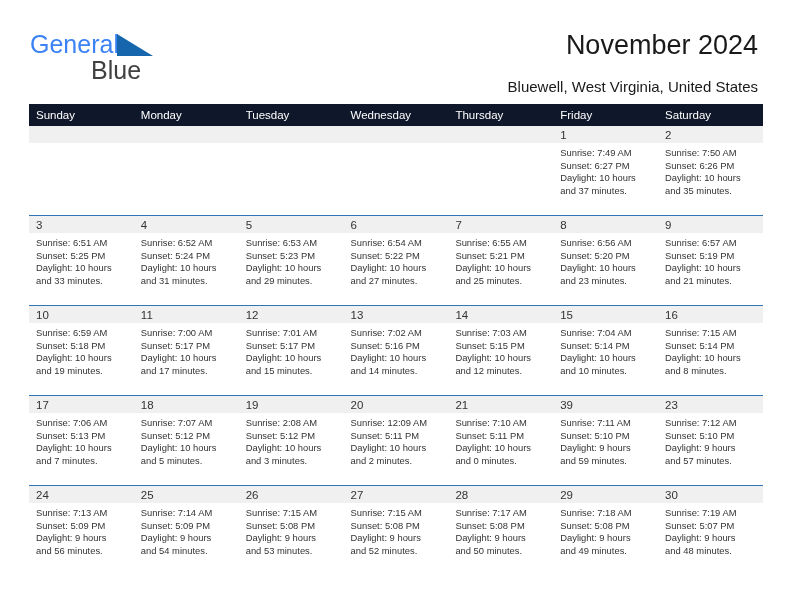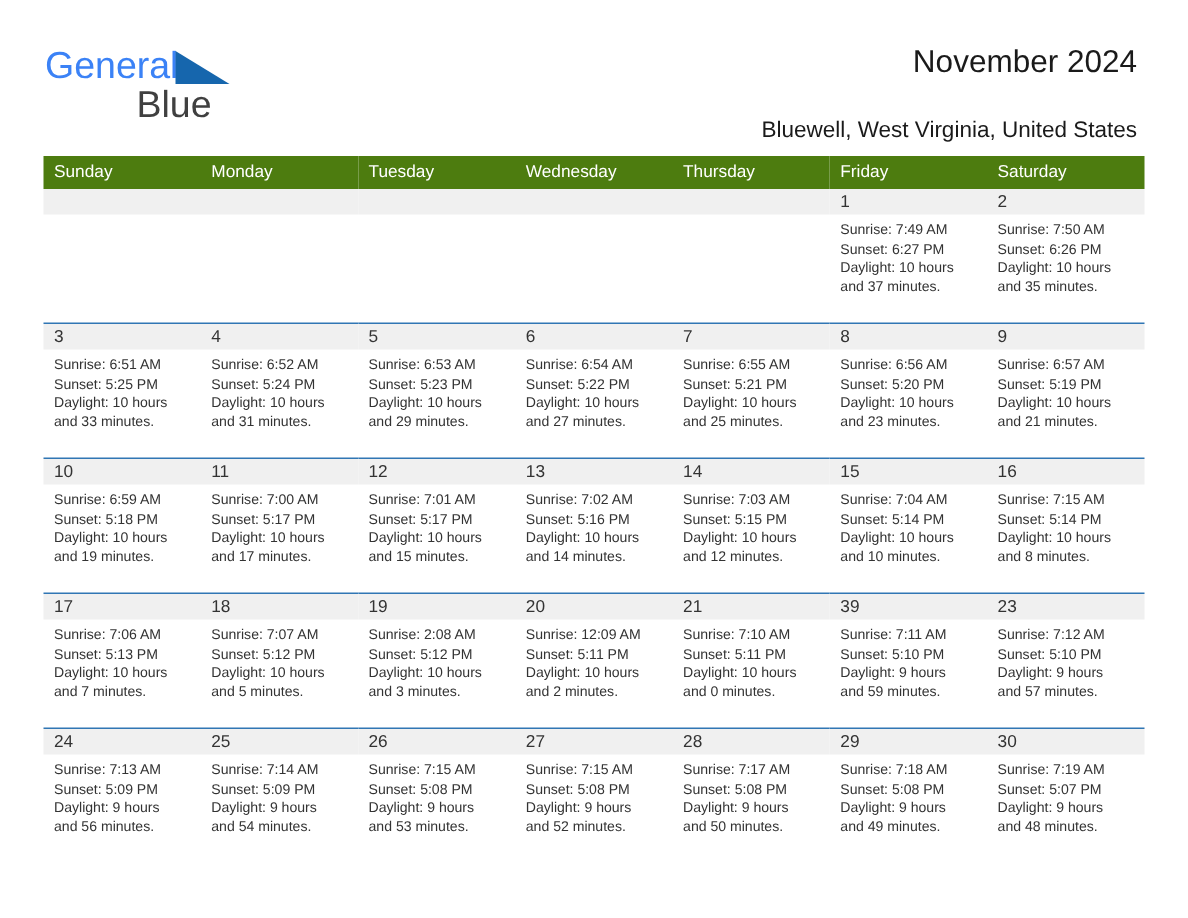--- a/index.html
+++ b/index.html
@@ -58,21 +58,21 @@
     margin-top: 1px;
     margin-left: 61px;
     font-size: 25px;
     color: #404040;
   }
 
   .title {
     position: absolute;
     right: 34px;
     top: 30px;
-    font-size: 21px;
+    font-size: 27px;
     color: #1a1a1a;
     text-align: right;
     white-space: nowrap;
   }
   .subtitle {
     position: absolute;
     right: 34px;
     top: 78px;
     font-size: 15px;
     color: #1a1a1a;
@@ -89,21 +89,21 @@
   }
 
   table.cal {
     border-collapse: collapse;
     table-layout: fixed;
     width: 734px;
   }
   table.cal col { width: 104.857px; }
 
   thead th {
-    background: #4d7c0f;
+    background: #0f172a;
     color: #ffffff;
     font-size: 11.5px;
     font-weight: normal;
     text-align: left;
     padding: 5px 0 5px 7px;
     height: 11px;
     vertical-align: middle;
     white-space: nowrap;
   }
 

